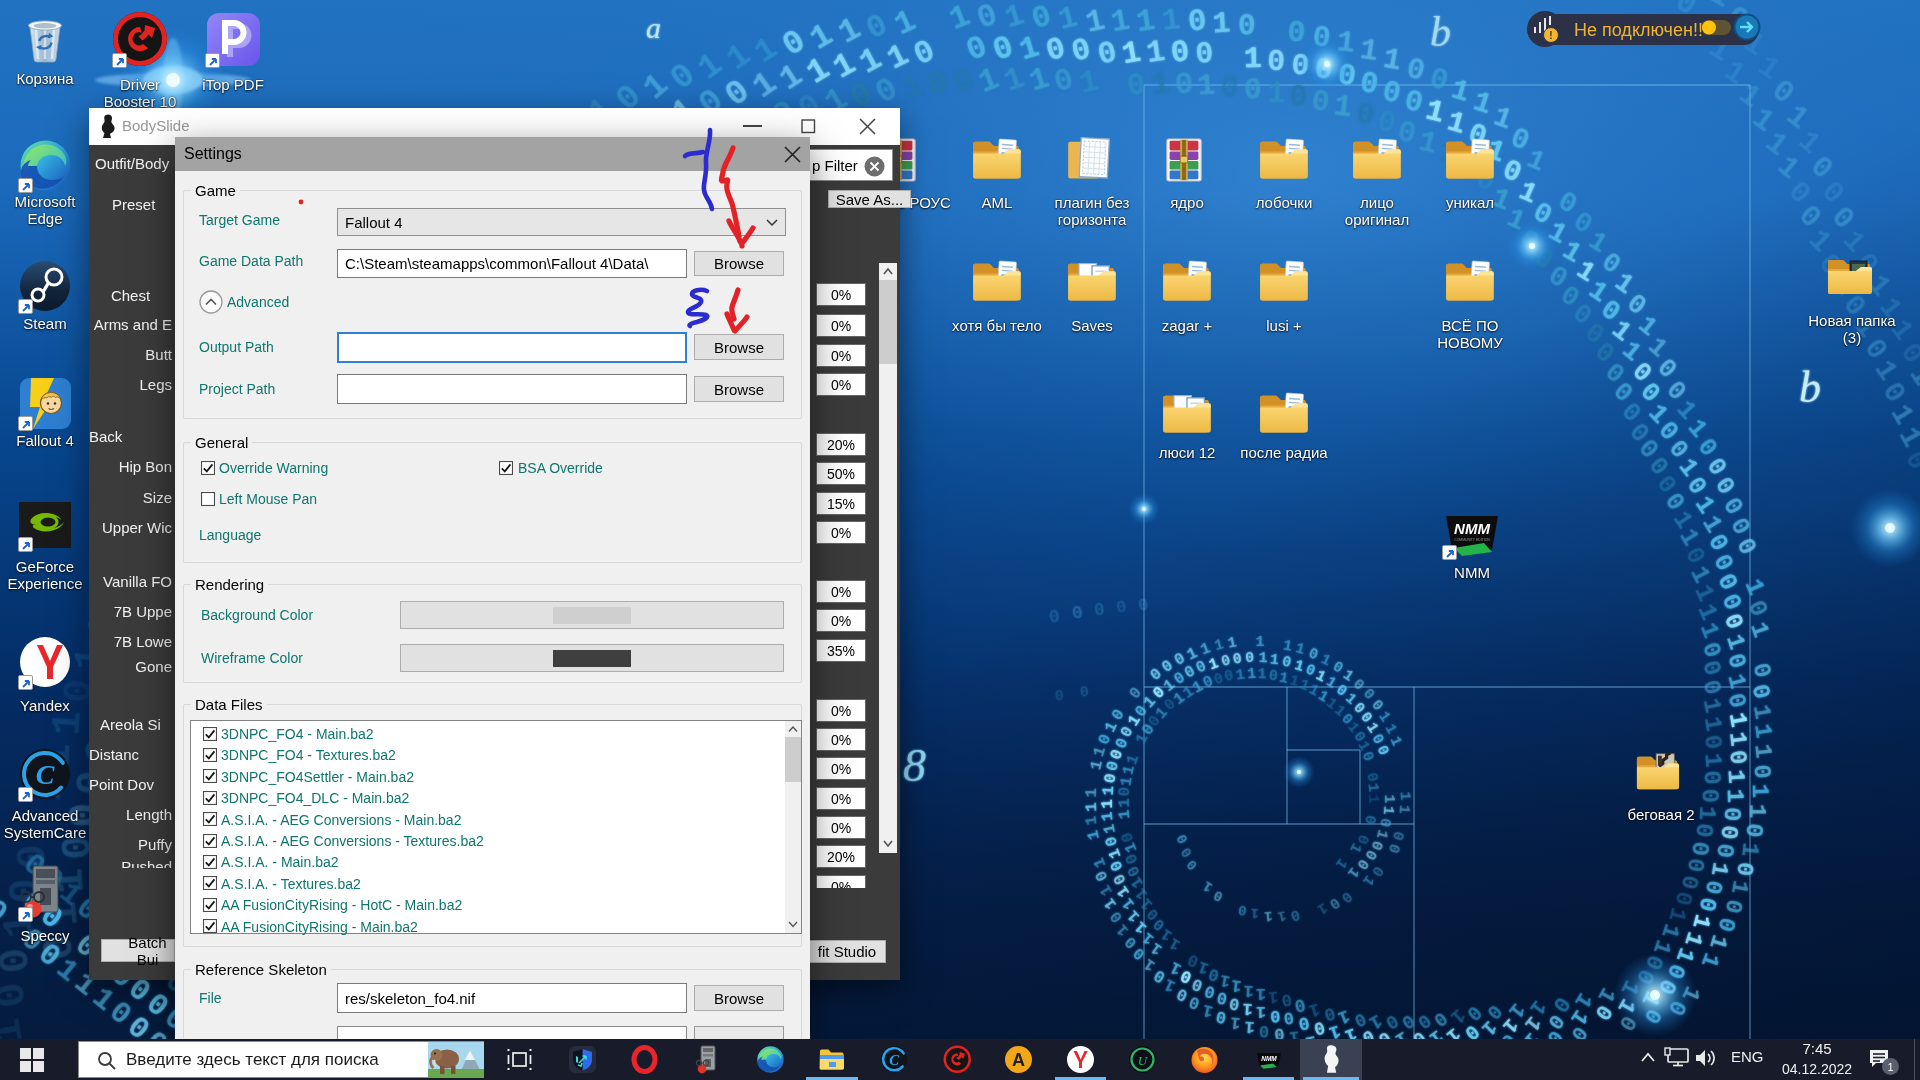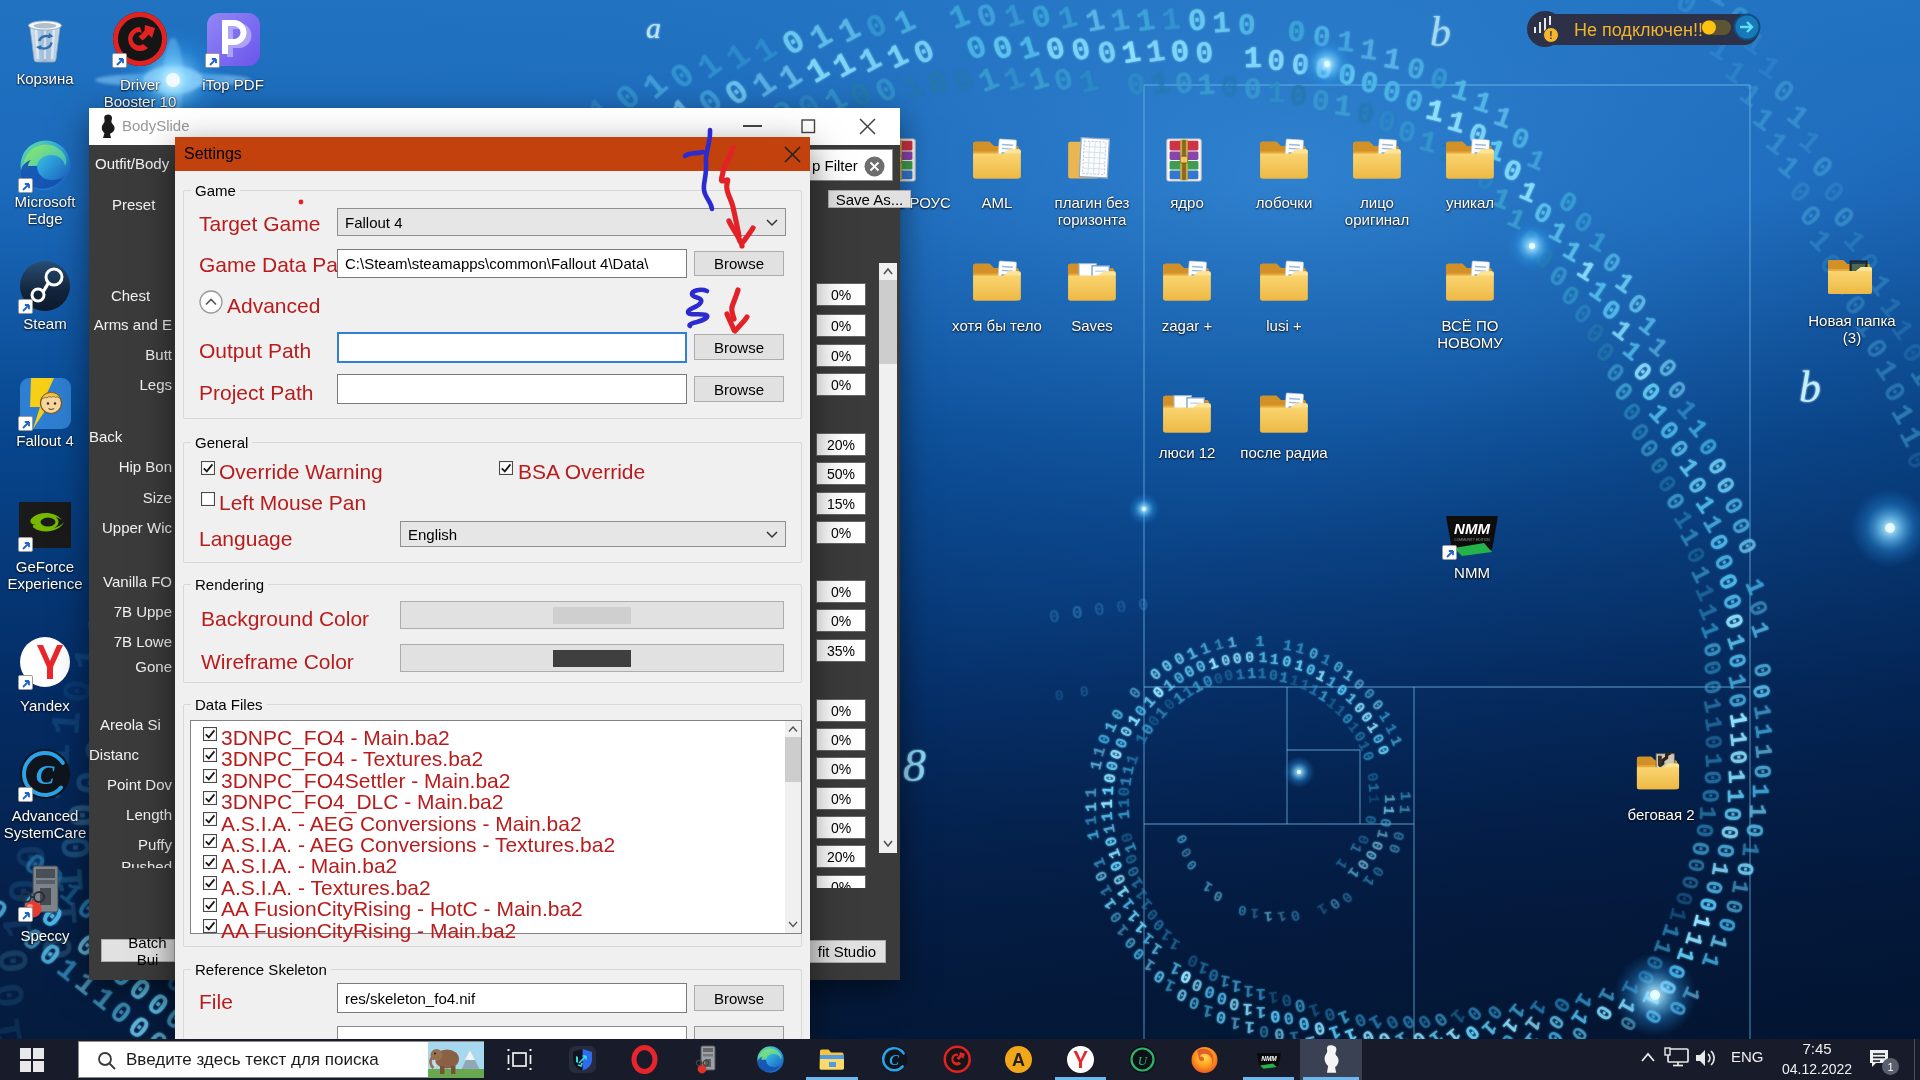--- a/index.html
+++ b/index.html
@@ -1,17 +1,17 @@
 <!DOCTYPE html>
 <html><head><meta charset="utf-8"><style>
 html,body{margin:0;padding:0;width:1920px;height:1080px;overflow:hidden;font-family:"Liberation Sans",sans-serif;}
 *{box-sizing:border-box}
 .dlab{color:#fff;font-size:15px;text-align:center;text-shadow:0 1px 2px rgba(0,0,0,.85),0 0 2px rgba(0,0,0,.6)}
 .abs{position:absolute}
-.glabel{position:absolute;color:#b91c1c;font-size:21px}
+.glabel{position:absolute;color:#0f766e;font-size:14px}
 .btn{position:absolute;background:#e1e1e1;border:1px solid #adadad;color:#000;font-size:15px;text-align:center;display:flex;align-items:center;justify-content:center}
 .fld{position:absolute;background:#fff;border:1px solid #7a7a7a;color:#000;font-size:15px;display:flex;align-items:center;padding-left:7px;white-space:nowrap;overflow:hidden}
 .gbox{position:absolute;border:1px solid #d8d8d8;border-radius:2px}
 .gtitle{position:absolute;background:#f0f0f0;color:#000;font-size:15px;padding:0 4px}
 .combo{position:absolute;background:#e6e6e6;border:1px solid #8f8f8f;color:#000;font-size:15px;display:flex;align-items:center;padding-left:7px}
 .pct{position:absolute;left:816px;width:50px;height:23px;background:#fff;border:1px solid #666;color:#000;font-size:14px;display:flex;align-items:center;justify-content:center}
 .wlab{position:absolute;color:#f2f2f2;font-size:15px;white-space:nowrap}
 </style></head><body>
 <svg class="abs" style="left:0;top:0;z-index:0" width="1920" height="1080" viewBox="0 0 1920 1080">
 <defs>
@@ -1202,21 +1202,21 @@
 <div class="wlab" style="left:0;top:320px;width:83px;text-align:left">Back</div>
 <div class="wlab" style="left:0;top:350px;width:83px;text-align:right">Hip Bon</div>
 <div class="wlab" style="left:0;top:381px;width:83px;text-align:right">Size</div>
 <div class="wlab" style="left:0;top:411px;width:83px;text-align:right">Upper Wic</div>
 <div class="wlab" style="left:0;top:465px;width:83px;text-align:right">Vanilla FO</div>
 <div class="wlab" style="left:0;top:495px;width:83px;text-align:right">7B Uppe</div>
 <div class="wlab" style="left:0;top:525px;width:83px;text-align:right">7B Lowe</div>
 <div class="wlab" style="left:0;top:550px;width:83px;text-align:right">Gone</div>
 <div class="wlab" style="left:0;top:608px;width:83px;text-align:center">Areola Si</div>
 <div class="wlab" style="left:0;top:638px;width:83px;">Distanc</div>
-<div class="wlab" style="left:0;top:668px;width:83px;text-align:right">Point Dov</div>
+<div class="wlab" style="left:0;top:668px;width:83px;text-align:left">Point Dov</div>
 <div class="wlab" style="left:0;top:698px;width:83px;text-align:right">Length</div>
 <div class="wlab" style="left:0;top:728px;width:83px;text-align:right">Puffy</div>
 <div class="abs" style="left:0px;top:750px;width:83px;height:10px;overflow:hidden">
       <div class="wlab" style="left:0;top:0;width:83px;text-align:right">Pushed</div>
     </div>
 <div class="btn" style="left:12px;top:831px;width:74px;height:23px;justify-content:flex-start;padding-left:19px">Batch Bui</div>
 <div class="btn" style="left:719px;top:832px;width:78px;height:23px">fit Studio</div>
 <div class="abs" style="left:719px;top:41px;width:85px;height:32px;background:#fff;border:1px solid #8a8a8a">
   <div class="abs" style="left:3px;top:7px;font-size:15px;color:#000">p Filter</div>
   <svg class="abs" style="left:55px;top:6px" width="21" height="21">
@@ -1249,21 +1249,21 @@
  <svg class="abs" style="left:4px;top:5px" width="10" height="8">
         <path d="M1 6 L5 1 L9 6" stroke="#555" stroke-width="1.6" fill="none"></path>
       </svg>
  <div class="abs" style="left:0;top:17px;width:18px;height:84px;background:#cdcdcd"></div>
  <svg class="abs" style="left:4px;top:577px" width="10" height="8">
         <path d="M1 1 L5 6 L9 1" stroke="#555" stroke-width="1.6" fill="none"></path>
       </svg>
 </div>
 </div>
 <div class="abs" style="left:175px;top:137px;width:635px;height:902px;z-index:4;background:#f0f0f0;box-shadow:0 12px 34px rgba(0,0,0,0.55)">
- <div class="abs" style="left:0;top:0;width:635px;height:34px;background:#c2410c">
+ <div class="abs" style="left:0;top:0;width:635px;height:34px;background:#a3a3a3">
   <div class="abs" style="left:9px;top:8px;font-size:16px;color:#000">Settings</div>
   <svg class="abs" style="left:609px;top:9px" width="17" height="17">
         <path d="M1 1 L16 16 M16 1 L1 16" stroke="#222" stroke-width="1.6"></path>
       </svg>
  </div>
 <div class="gbox" style="left:8px;top:53px;width:619px;height:229px"></div>
 <div class="gtitle" style="left:16px;top:45px">Game</div>
 <div class="glabel" style="left:24px;top:75px">Target Game</div>
 <div class="combo" style="left:162px;top:71px;width:449px;height:28px">Fallout 4
  <svg class="abs" style="left:428px;top:10px" width="12" height="8">
@@ -1282,24 +1282,20 @@
 <div class="btn" style="left:519px;top:197px;width:90px;height:26px">Browse</div>
 <div class="glabel" style="left:24px;top:244px">Project Path</div>
 <div class="fld" style="left:162px;top:237px;width:350px;height:30px"></div>
 <div class="btn" style="left:519px;top:239px;width:90px;height:26px">Browse</div>
 <div class="gbox" style="left:8px;top:305px;width:619px;height:121px"></div>
 <div class="gtitle" style="left:16px;top:297px">General</div>
 <div class="glabel" style="left:44px;top:323px">Override Warning</div>
 <div class="glabel" style="left:343px;top:323px">BSA Override</div>
 <div class="glabel" style="left:44px;top:354px">Left Mouse Pan</div>
 <div class="glabel" style="left:24px;top:390px">Language</div>
-<div class="combo" style="left:225px;top:384px;width:386px;height:26px">English
- <svg class="abs" style="left:365px;top:9px" width="12" height="8">
-        <path d="M1 1 L6 6 L11 1" stroke="#333" stroke-width="1.5" fill="none"></path>
-      </svg></div>
 <div class="gbox" style="left:8px;top:447px;width:619px;height:99px"></div>
 <div class="gtitle" style="left:16px;top:439px">Rendering</div>
 <div class="glabel" style="left:26px;top:470px">Background Color</div>
 <div class="btn" style="left:225px;top:464px;width:384px;height:28px">
       <div style="width:78px;height:17px;background:#cfcfcf"></div>
     </div>
 <div class="glabel" style="left:26px;top:513px">Wireframe Color</div>
 <div class="btn" style="left:225px;top:507px;width:384px;height:28px">
       <div style="width:78px;height:17px;background:#3f3f3f"></div>
     </div>

